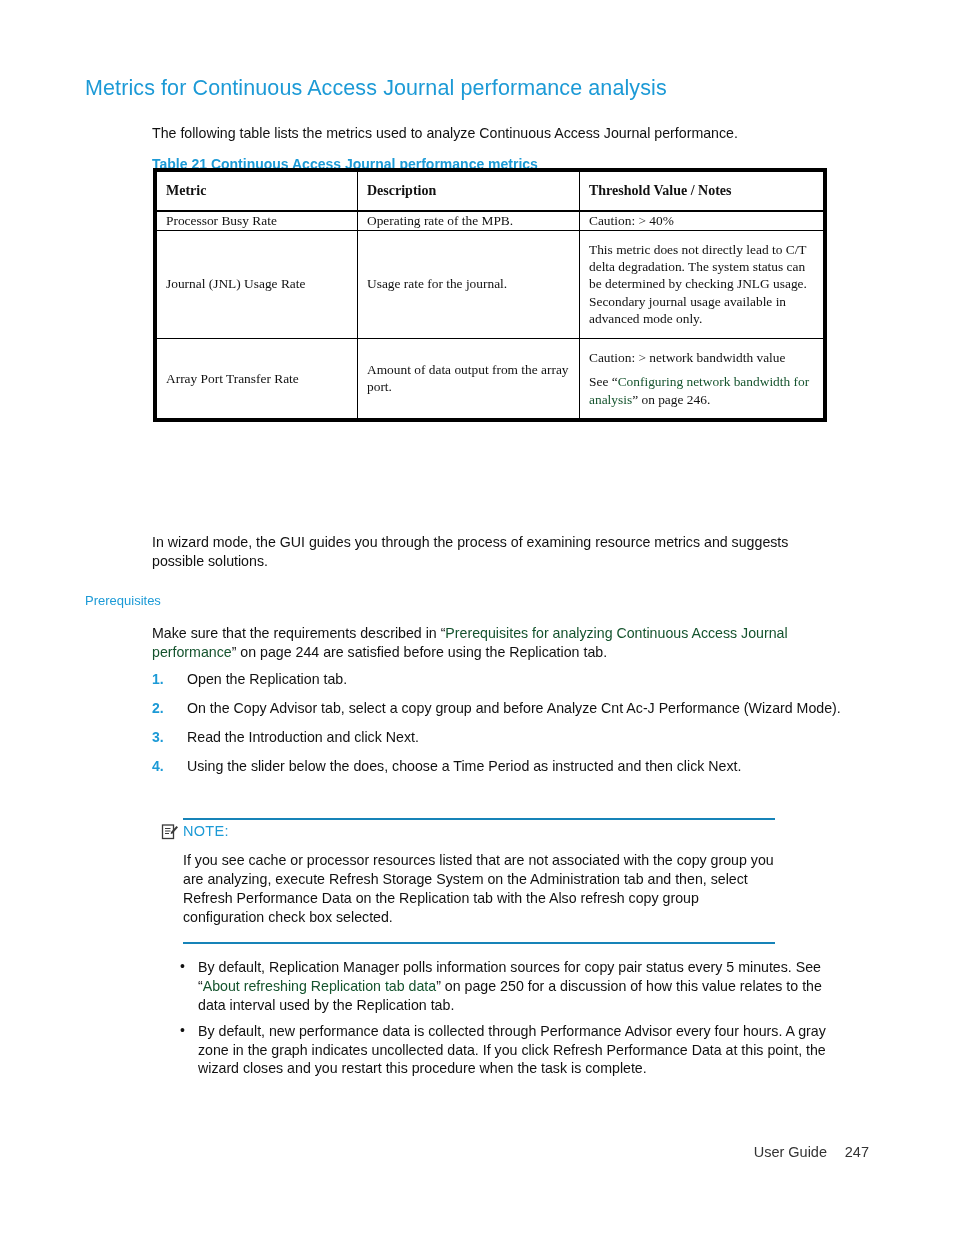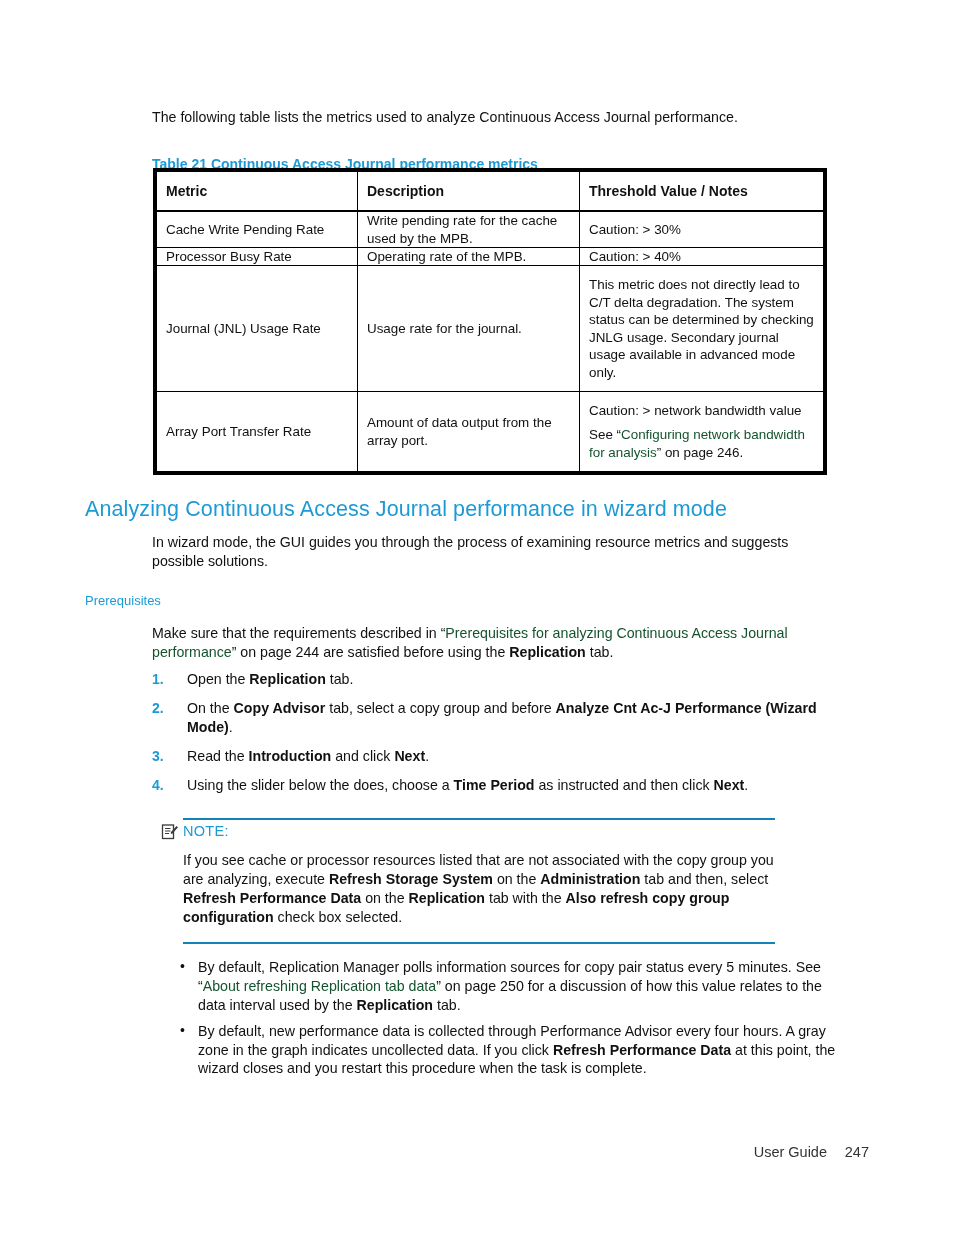--- a/index.html
+++ b/index.html
@@ -32,25 +32,25 @@
     font-size: 13px;
     font-weight: normal;
     line-height: 1.2;
   }
   .body-text {
     font-size: 14.2px;
     line-height: 1.33;
     color: #111111;
   }
   .lnk { color: #14532d; }
-  .bld { font-weight: bold; }
+  .bld { font-weight: normal; }
 
   
   .sec1-title { position: absolute; left: 85px; top: 76px; }
-  .intro-para { position: absolute; left: 152px; top: 108px; width: 700px; }
+  .intro-para { position: absolute; left: 152px; top: 124px; width: 700px; }
   .table-caption {
     position: absolute; left: 152px; top: 156px;
     color: #1C9AD6; font-weight: bold; font-size: 14px;
   }
 
   
   .metrics-table-wrap {
     position: absolute; left: 153px; top: 168px;
     width: 674px;
     border: 3px solid #000000;
@@ -61,20 +61,21 @@
     width: 100%;
     table-layout: fixed;
   }
   table.metrics th, table.metrics td {
     border: 1px solid #000000;
     vertical-align: middle;
     padding: 0 9px;
     font-size: 13.4px;
     line-height: 1.3;
     color: #111111;
+    font-family: Liberation Serif, serif;
   }
   table.metrics th {
     font-weight: bold;
     text-align: left;
     font-size: 14px;
     padding-top: 10px;
     padding-bottom: 10px;
     border-bottom: 2px solid #000;
   }
   table.metrics tr > *:nth-child(1) { width: 182px; }
@@ -126,40 +127,36 @@
   .footer-page {
     position: absolute; right: 85px; top: 0;
     font-size: 14.5px; color: #333333;
   }
 </style>
 </head>
 <body>
 
 <div class="page">
 
+  <div class="h1 sec1-title">Metrics for Continuous Access Journal performance analysis</div>
 
   <div class="body-text intro-para">The following table lists the metrics used to analyze Continuous Access Journal performance.</div>
 
   <div class="table-caption">Table 21 Continuous Access Journal performance metrics</div>
 
   <div class="metrics-table-wrap">
     <table class="metrics">
       <thead>
         <tr>
           <th>Metric</th>
           <th>Description</th>
           <th>Threshold Value / Notes</th>
         </tr>
       </thead>
       <tbody>
-        <tr>
-          <td>Cache Write Pending Rate</td>
-          <td>Write pending rate for the cache used by the MPB.</td>
-          <td>Caution: &gt; 30%</td>
-        </tr>
         <tr>
           <td>Processor Busy Rate</td>
           <td>Operating rate of the MPB.</td>
           <td>Caution: &gt; 40%</td>
         </tr>
         <tr>
           <td class="tall">Journal (JNL) Usage Rate</td>
           <td class="tall">Usage rate for the journal.</td>
           <td class="tall">This metric does not directly lead to C/T delta degradation. The system status can be determined by checking JNLG usage. Secondary journal usage available in advanced mode only.</td>
         </tr>
@@ -168,21 +165,20 @@
           <td class="tall">Amount of data output from the array port.</td>
           <td class="tall">
             <span class="cell-line">Caution: &gt; network bandwidth value</span>
             <span class="cell-line"><span>See “</span><span class="lnk">Configuring network bandwidth for analysis</span><span>” on page 246.</span></span>
           </td>
         </tr>
       </tbody>
     </table>
   </div>
 
-  <div class="h1 sec2-title">Analyzing Continuous Access Journal performance in wizard mode</div>
 
   <div class="body-text sec2-para">In wizard mode, the GUI guides you through the process of examining resource metrics and suggests possible solutions.</div>
 
   <div class="h2 prereq-title">Prerequisites</div>
 
   <div class="body-text prereq-para"><span>Make sure that the requirements described in “</span><span class="lnk">Prerequisites for analyzing Continuous Access Journal performance</span><span>” on page 244 are satisfied before using the </span><span class="bld">Replication</span><span> tab.</span></div>
 
   <div class="steps">
     <div class="step body-text">
       <span class="num">1.</span>

